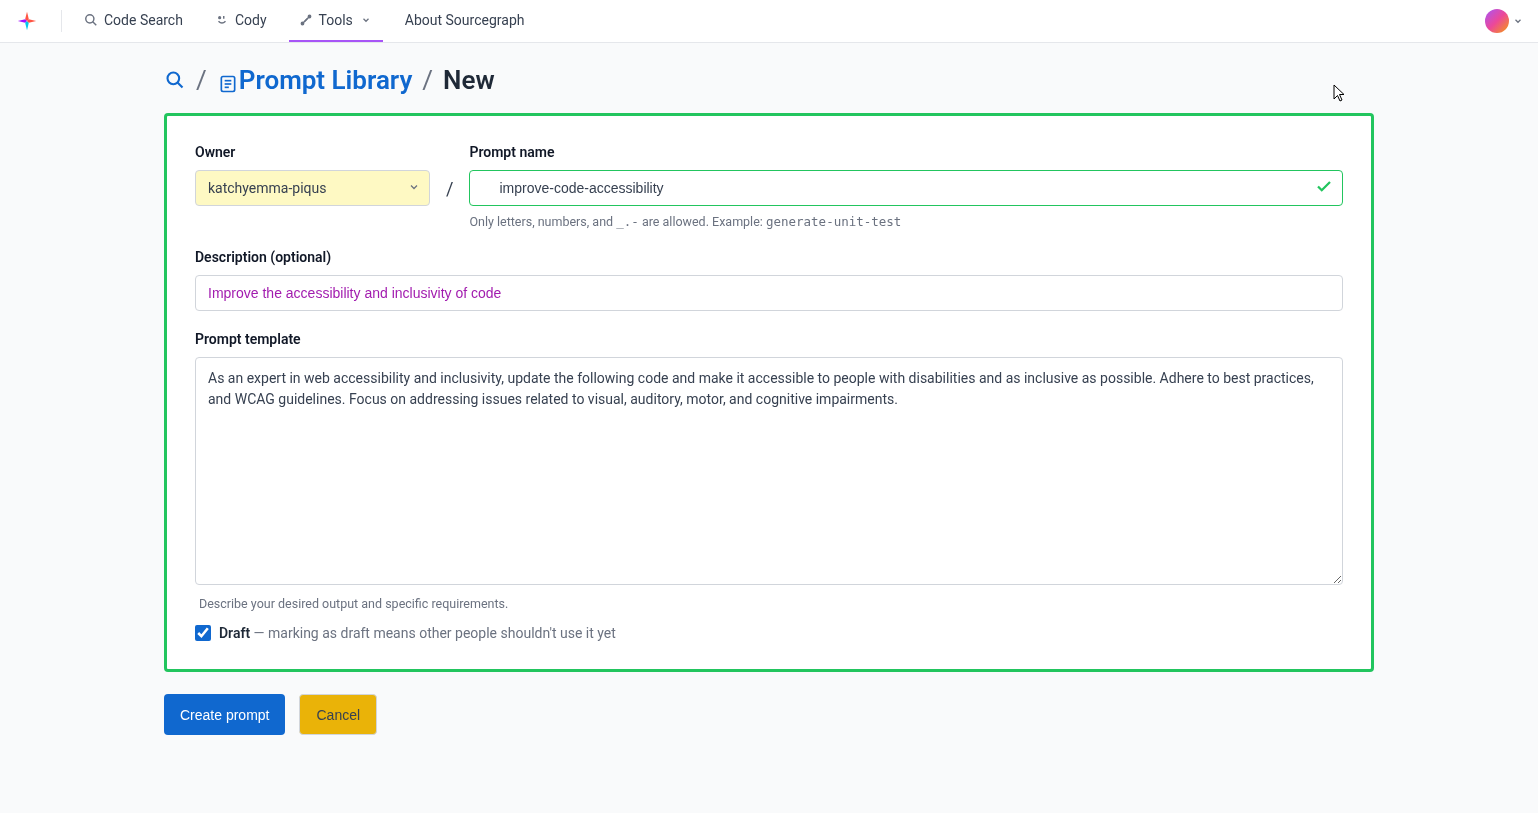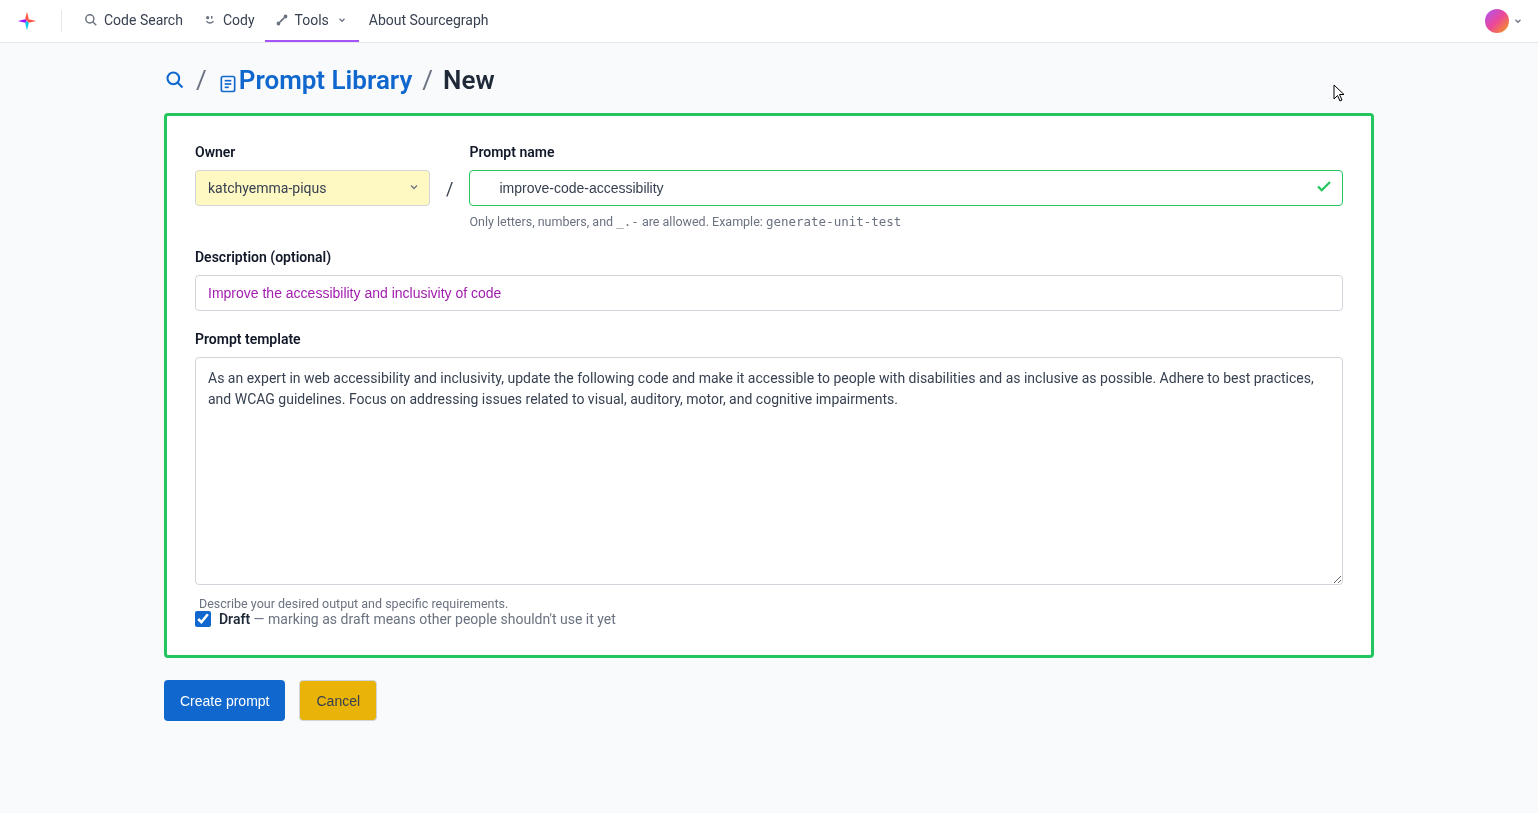--- a/index.html
+++ b/index.html
@@ -19,21 +19,21 @@
 }
 .logo {
   width: 24px; height: 24px;
   margin-right: 10px;
   display: flex; align-items: center; justify-content: center;
 }
 .vr {
   width: 1px; height: 22px; background: #e5e7eb; margin: 0 12px;
 }
 .nav {
-  display: flex; align-items: center; gap: 0;
+  display: flex; align-items: center; gap: 12px;
   height: 100%;
 }
 .nav-item {
   display: flex; align-items: center; gap: 6px;
   padding: 0 10px;
   height: 100%;
   color: #374151;
   cursor: pointer;
   border-bottom: 2px solid transparent;
 }
@@ -132,21 +132,21 @@
   border:1px solid #d1d5db; border-radius:4px;
   padding:10px 12px; font-size:14px; color:#374151;
   font-family: inherit;
   resize: both;
   line-height:1.5;
 }
 .helper {
   font-size:12.5px; color:#6b7280; margin-top:8px; padding-left:4px;
 }
 .checkbox-row {
-  display:flex; align-items:center; gap:8px; margin-top:0;
+  display:flex; align-items:center; gap:8px; margin-top:14px;
 }
 .checkbox {
   width:16px; height:16px; accent-color:#1068cf; cursor:pointer;
 }
 .chk-label { cursor:pointer; }
 .chk-label b{font-weight:600;}
 .chk-label .muted{color:#6b7280;}
 
 .actions {
   margin-top: 22px;

